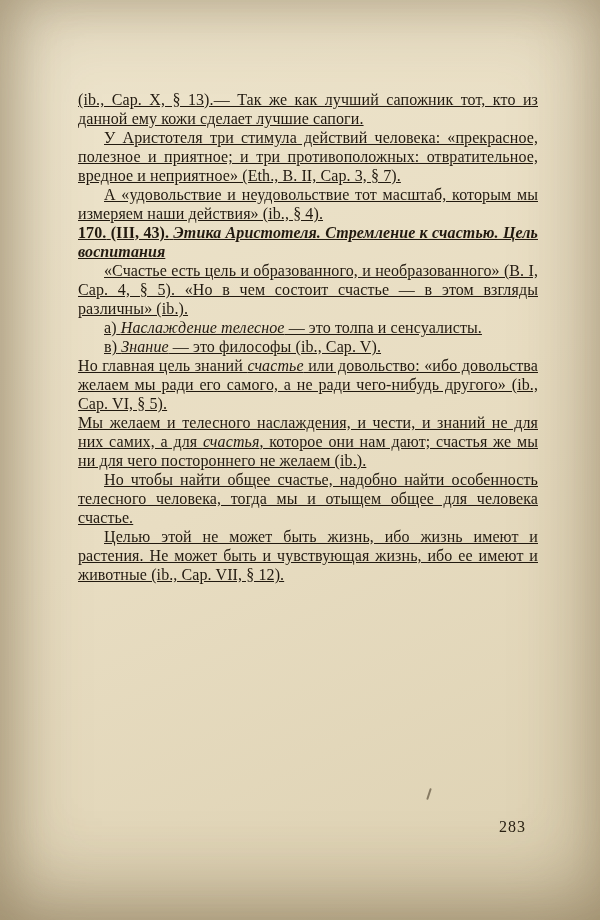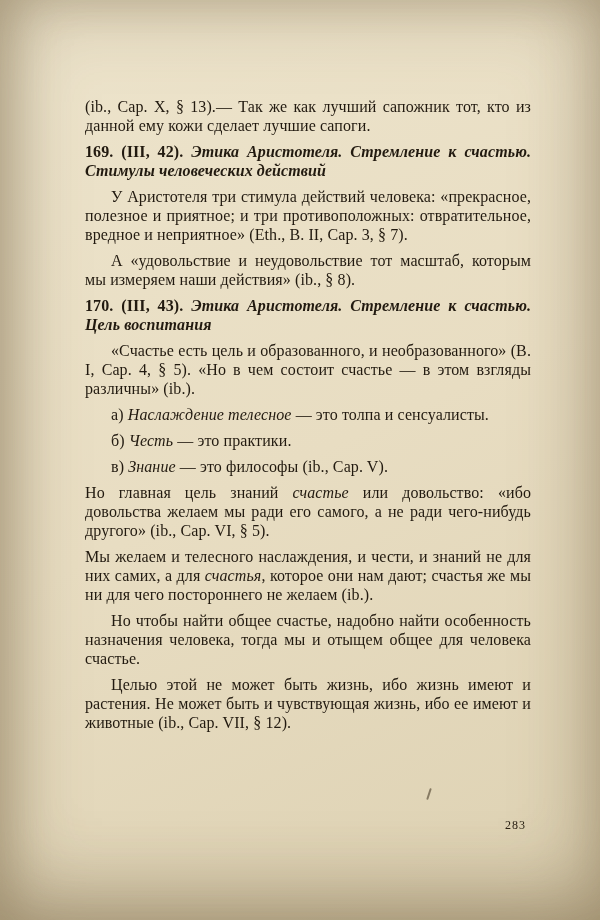--- a/index.html
+++ b/index.html
@@ -31,36 +31,36 @@
     position: absolute;
     left: 78px;
     top: 90px;
     width: 460px;
     font-size: 16px;
     line-height: 19px;
     text-align: justify;
     letter-spacing: 0.1px;
   }
 
-  .text-block p { margin: 7px; }
+  .text-block p { margin: 0; text-decoration: underline; }
   .indent { text-indent: 26px; }
 
   .heading {
     font-weight: bold;
     margin: 12px 0 9px 0;
   }
   .heading .h-title { font-style: italic; }
 
   i { font-style: italic; }
 
   .page-number {
     position: absolute;
     top: 818px;
     right: 74px;
-    font-size: 12px;
+    font-size: 16px;
     letter-spacing: 1px;
     color: #2a2114;
     margin-left: 16px;
   }
 
   .scan-artifact {
     position: absolute;
     top: 788px;
     left: 428px;
     width: 2px;
@@ -72,43 +72,41 @@
 </style>
 </head>
 <body>
 
 <div class="page">
 
   <div class="text-block">
 
     <p><span>(ib., Cap. X, § 13).— Так же как лучший сапожник тот, кто из данной ему кожи сделает лучшие сапоги.</span></p>
 
-    <p class="heading"><span class="h-num">169.</span> <span class="h-ref">(III, 42).</span> <span class="h-title">Этика Аристотеля. Стремление к счастью. Стимулы человеческих действий</span></p>
 
     <p class="indent"><span>У Аристотеля три стимула действий человека: «прекрасное, полезное и приятное; и три противоположных: отвратительное, вредное и неприятное» (Eth., B. II, Cap. 3, § 7).</span></p>
 
-    <p class="indent"><span>А «удовольствие и неудовольствие тот масштаб, которым мы измеряем наши действия» (ib., § 8).</span></p>
+    <p class="indent"><span>А «удовольствие и неудовольствие тот масштаб, которым мы измеряем наши действия» (ib., § 4).</span></p>
 
     <p class="heading"><span class="h-num">170.</span> <span class="h-ref">(III, 43).</span> <span class="h-title">Этика Аристотеля. Стремление к счастью. Цель воспитания</span></p>
 
     <p class="indent"><span>«Счастье есть цель и образованного, и необразованного» (B. I, Cap. 4, § 5). «Но в чем состоит счастье — в этом взгляды различны» (ib.).</span></p>
 
 
 
     <p class="indent"><span>а)</span> <i>Наслаждение телесное</i><span> — это толпа и сенсуалисты.</span></p>
 
-    <p class="indent"><span>б)</span> <i>Честь</i><span> — это практики.</span></p>
 
     <p class="indent"><span>в)</span> <i>Знание</i><span> — это философы (ib., Cap. V).</span></p>
 
     <p><span>Но главная цель знаний </span><i>счастье</i><span> или довольство: «ибо довольства желаем мы ради его самого, а не ради чего-нибудь другого» (ib., Cap. VI, § 5).</span></p>
 
     <p><span>Мы желаем и телесного наслаждения, и чести, и знаний не для них самих, а для </span><i>счастья</i><span>, которое они нам дают; счастья же мы ни для чего постороннего не желаем (ib.).</span></p>
 
-    <p class="indent"><span>Но чтобы найти общее счастье, надобно найти особенность назначения человека, тогда мы и отыщем общее для человека счастье.</span></p>
+    <p class="indent"><span>Но чтобы найти общее счастье, надобно найти особенность телесного человека, тогда мы и отыщем общее для человека счастье.</span></p>
 
     <p class="indent"><span>Целью этой не может быть жизнь, ибо жизнь имеют и растения. Не может быть и чувствующая жизнь, ибо ее имеют и животные (ib., Cap. VII, § 12).</span></p>
 
   </div>
 
   <div class="scan-artifact"></div>
 
   <div class="page-number">283</div>
 
 </div>

